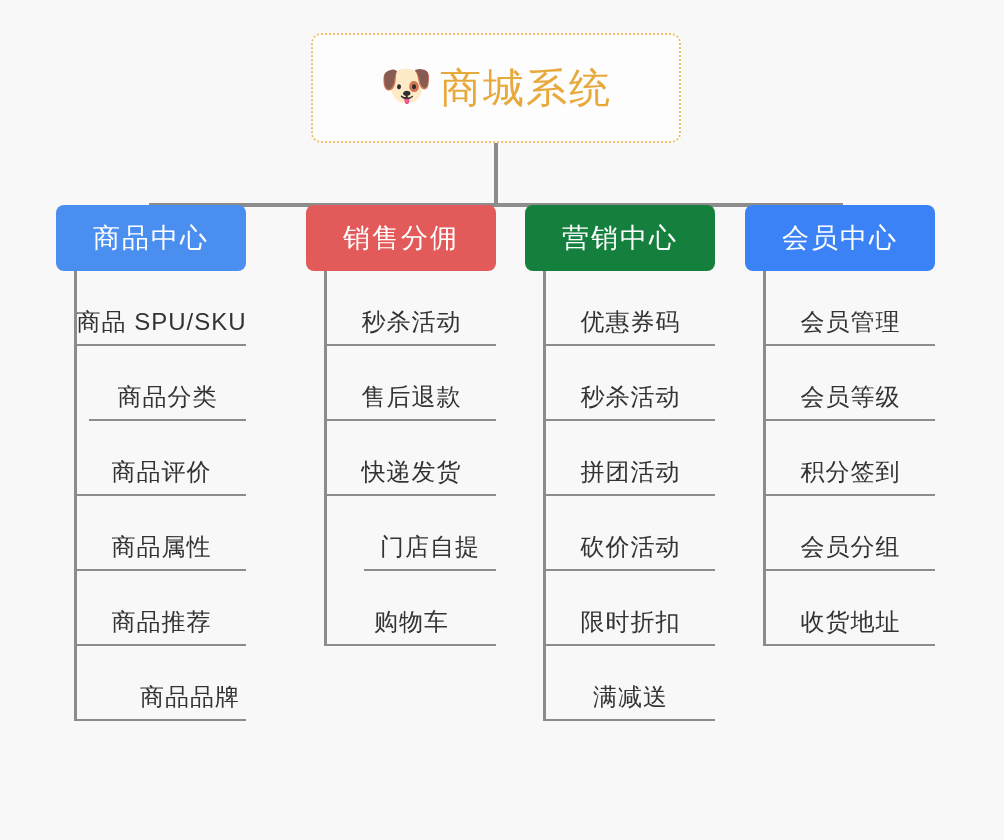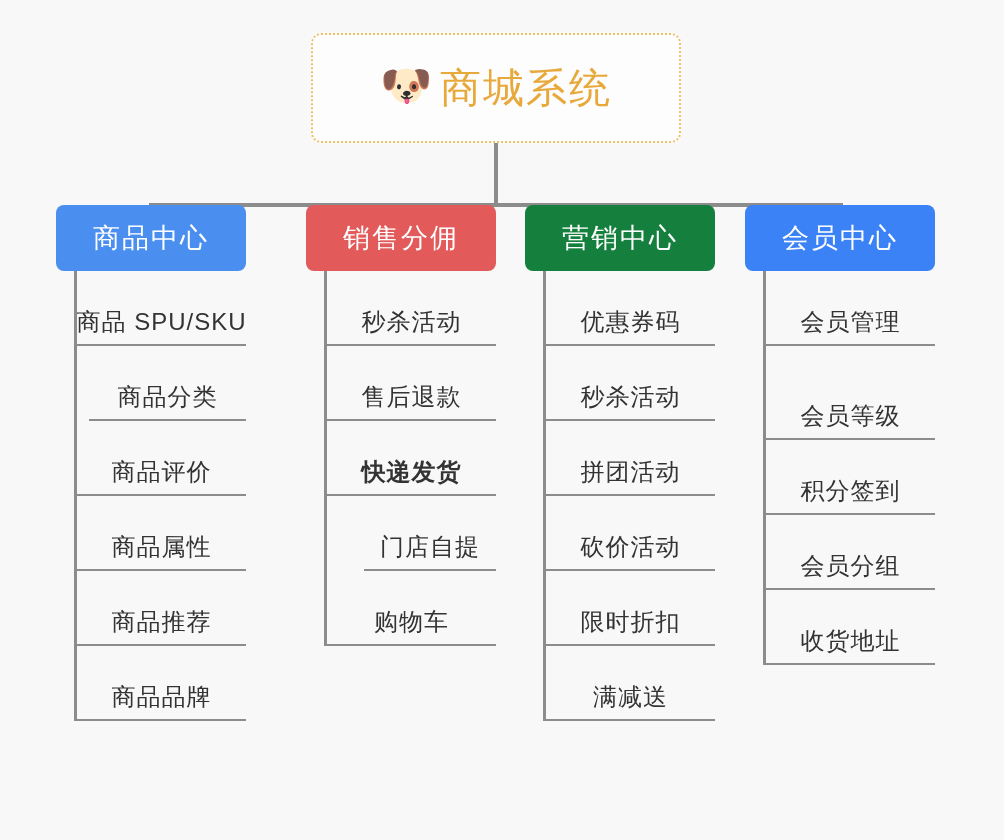--- a/index.html
+++ b/index.html
@@ -146,37 +146,37 @@
           </div>
           <div class="leaf" style="border-bottom-color: rgb(140, 140, 140);">
             <span class="leaf-label">商品评价</span>
           </div>
           <div class="leaf" style="border-bottom-color: rgb(140, 140, 140);">
             <span class="leaf-label">商品属性</span>
           </div>
           <div class="leaf" style="border-bottom-color: rgb(140, 140, 140);">
             <span class="leaf-label">商品推荐</span>
           </div>
-          <div class="leaf" style="border-bottom-color: rgb(140, 140, 140);">
+          <div class="leaf" style="border-bottom-color: rgb(140, 140, 140); justify-content: flex-end;">
             <span class="leaf-label">商品品牌</span>
           </div>
         </div>
       </div>
       <div class="branch" style="left: 306px;">
         <div class="branch-header" style="background: rgb(226, 90, 89);">
           <span>销售分佣</span>
         </div>
         <div class="branch-items" style="border-left-color: rgb(140, 140, 140);">
           <div class="leaf" style="border-bottom-color: rgb(140, 140, 140);">
             <span class="leaf-label">秒杀活动</span>
           </div>
           <div class="leaf" style="border-bottom-color: rgb(140, 140, 140);">
             <span class="leaf-label">售后退款</span>
           </div>
-          <div class="leaf" style="border-bottom-color: rgb(140, 140, 140); font-weight: bold;">
+          <div class="leaf" style="border-bottom-color: rgb(140, 140, 140);">
             <span class="leaf-label">快递发货</span>
           </div>
           <div class="leaf" style="border-bottom-color: rgb(140, 140, 140); margin-left: 37px;">
             <span class="leaf-label">门店自提</span>
           </div>
           <div class="leaf" style="border-bottom-color: rgb(140, 140, 140); text-align: center;">
             <span class="leaf-label">购物车</span>
           </div>
         </div>
       </div>
@@ -206,21 +206,21 @@
         </div>
       </div>
       <div class="branch" style="left: 745px;">
         <div class="branch-header" style="background: #3b82f6;">
           <span>会员中心</span>
         </div>
         <div class="branch-items" style="border-left-color: rgb(140, 140, 140);">
           <div class="leaf" style="border-bottom-color: rgb(140, 140, 140);">
             <span class="leaf-label">会员管理</span>
           </div>
-          <div class="leaf" style="border-bottom-color: rgb(140, 140, 140); margin-top: 19px;">
+          <div class="leaf" style="border-bottom-color: rgb(140, 140, 140);">
             <span class="leaf-label">会员等级</span>
           </div>
           <div class="leaf" style="border-bottom-color: rgb(140, 140, 140);">
             <span class="leaf-label">积分签到</span>
           </div>
           <div class="leaf" style="border-bottom-color: rgb(140, 140, 140);">
             <span class="leaf-label">会员分组</span>
           </div>
           <div class="leaf" style="border-bottom-color: rgb(140, 140, 140);">
             <span class="leaf-label">收货地址</span>

